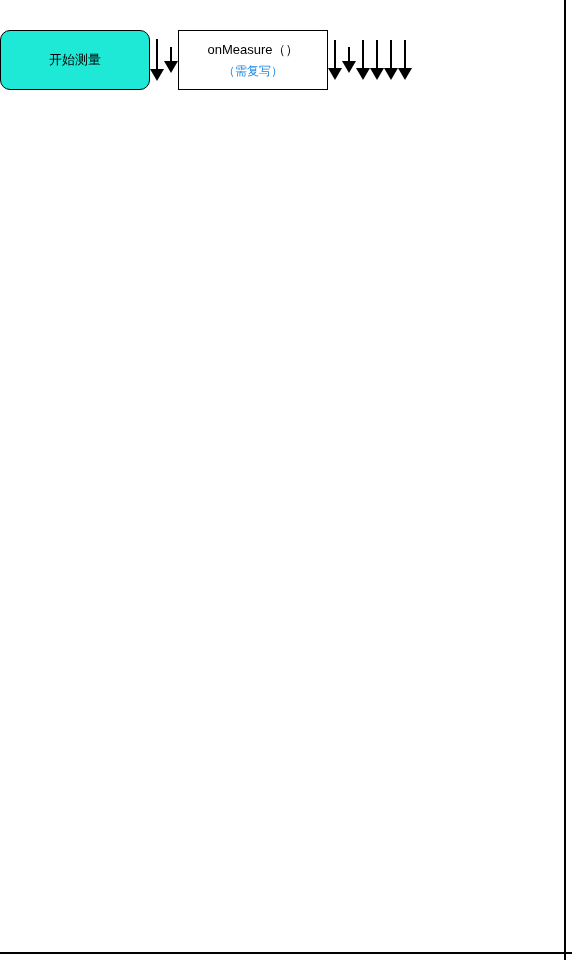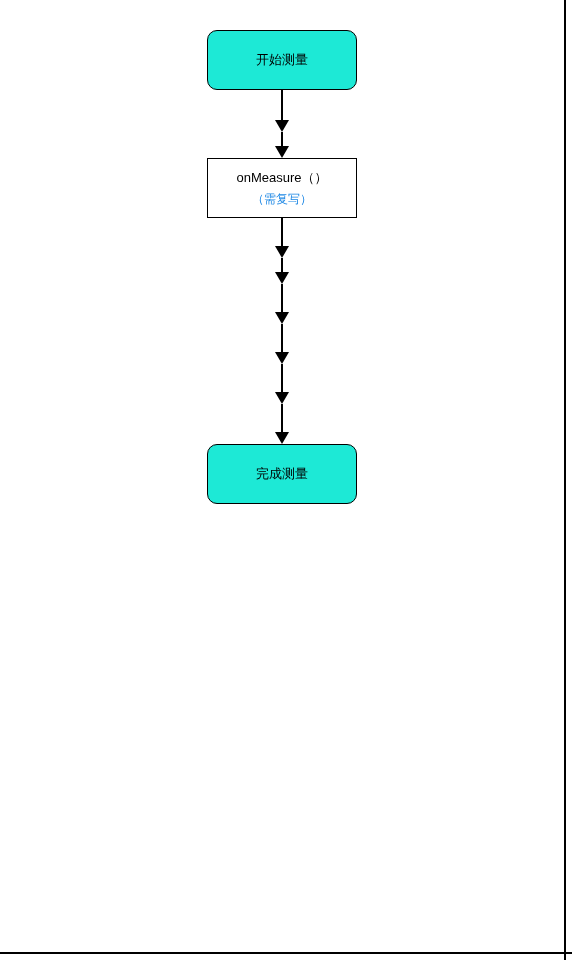--- a/index.html
+++ b/index.html
@@ -25,21 +25,21 @@
     width: 572px;
     height: 2px;
     background: #000;
   }
   .flow {
     position: absolute;
     left: 0;
     top: 30px;
     width: 564px;
     display: flex;
-    flex-direction: column;
+    flex-direction: row;
     align-items: center;
   }
   .node {
     width: 150px;
     min-height: 60px;
     border: 1px solid #000;
     display: flex;
     flex-direction: column;
     align-items: center;
     justify-content: center;
@@ -136,17 +136,14 @@
     <div class="arrow-line"></div>
       <div class="arrow-head"></div>
   </div>
 
 
   <div class="arrow gap-med">
     <div class="arrow-line"></div>
       <div class="arrow-head"></div>
   </div>
 
-  <div class="node terminal">
-    <span>完成测量</span>
-  </div>
 
 </div>
 
 </body></html>

